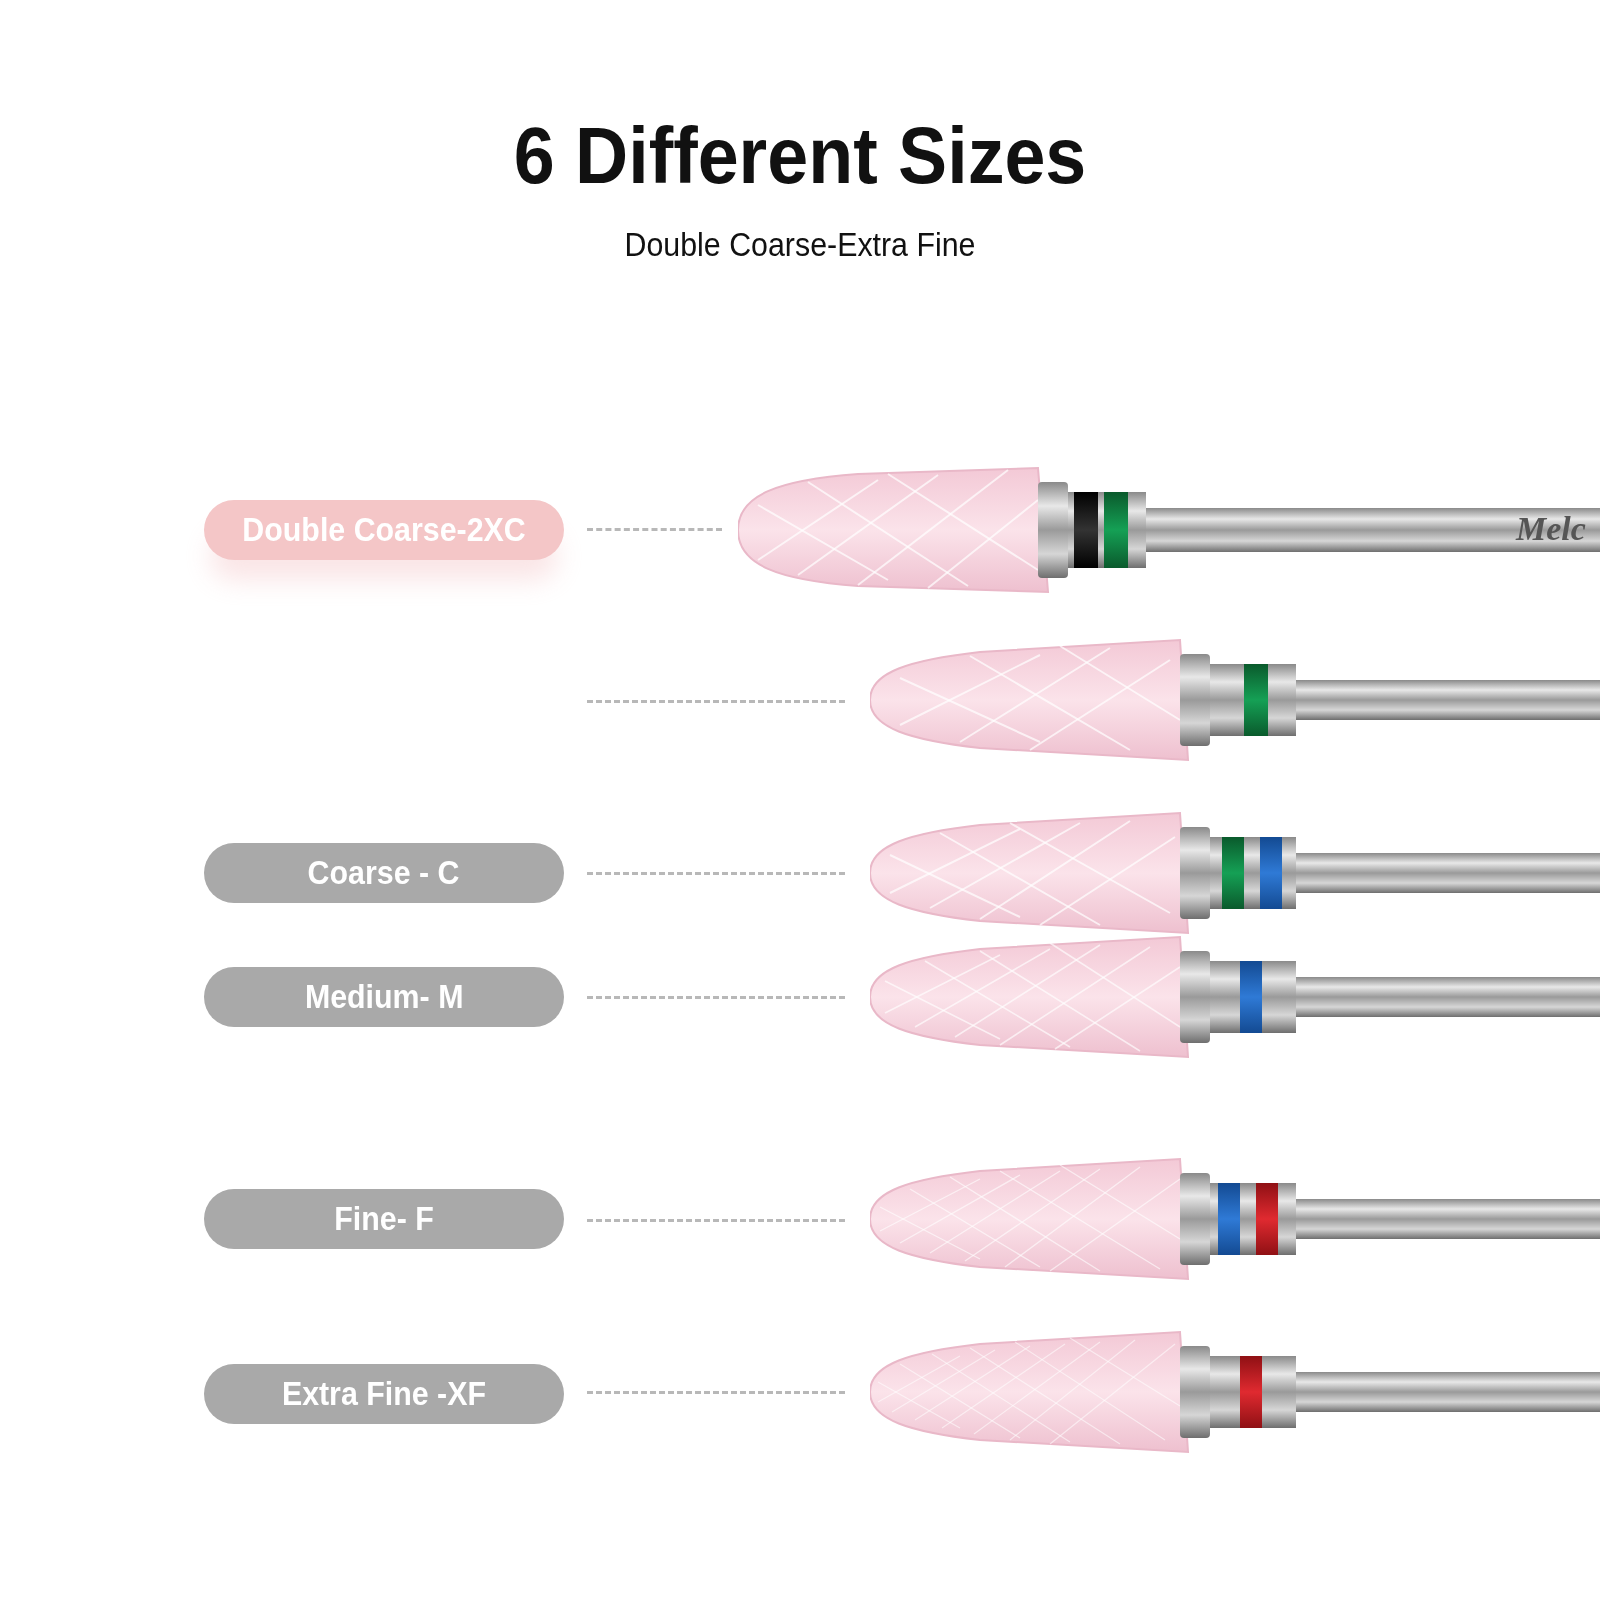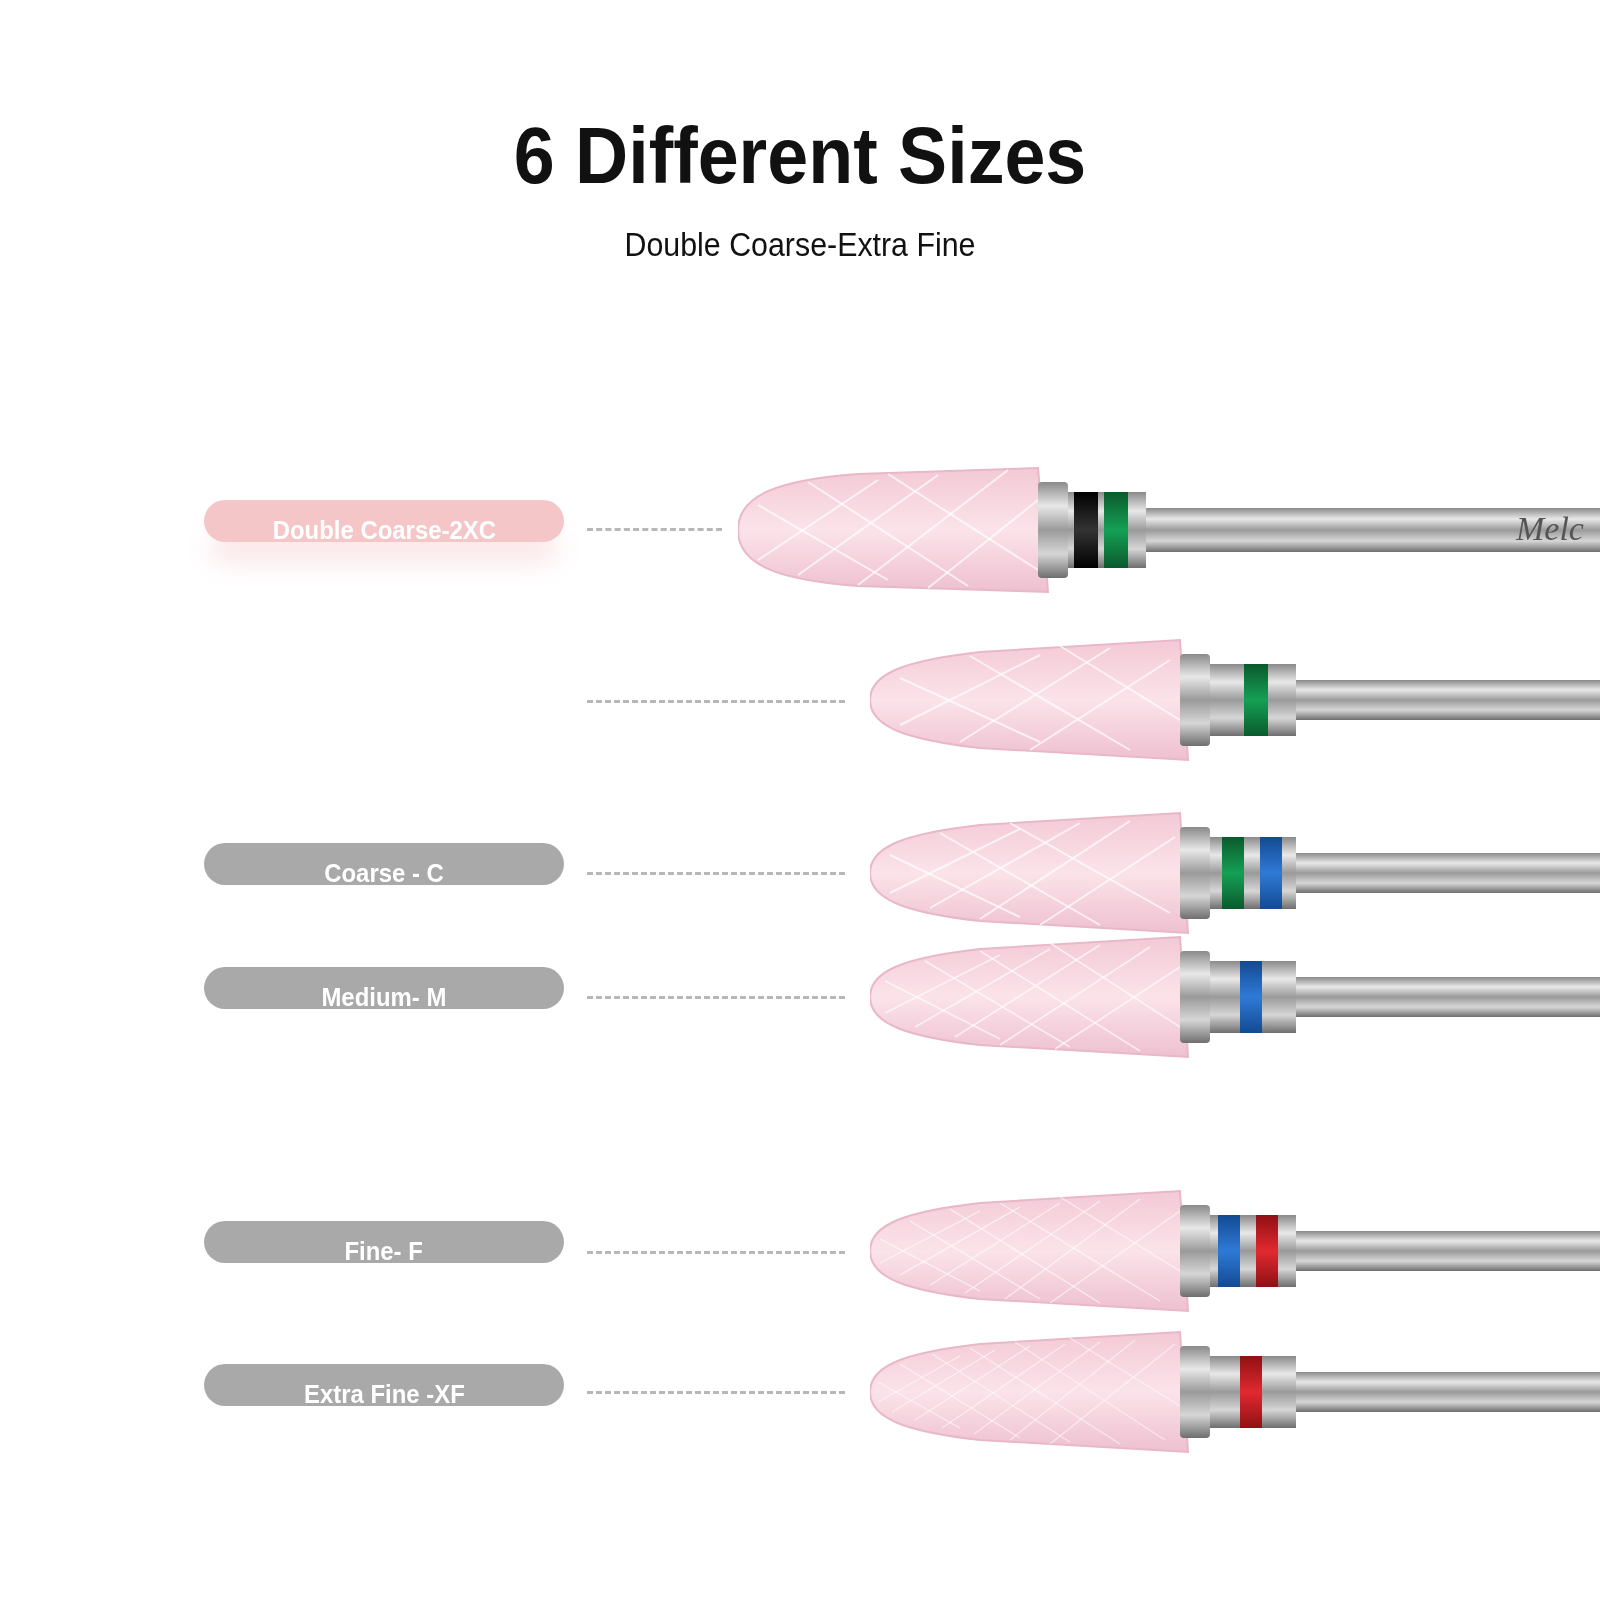--- a/index.html
+++ b/index.html
@@ -43,26 +43,26 @@
     .row {
       position: absolute;
       left: 0;
       width: 1600px;
       height: 140px;
     }
     .pill {
       position: absolute;
       left: 204px;
       width: 360px;
-      height: 42px;
+      height: 60px;
       border-radius: 30px;
       background: #a9a9a9;
       color: #ffffff;
       font-weight: 700;
-      font-size: 26px;
+      font-size: 33px;
       line-height: 60px;
       text-align: center;
       white-space: nowrap;
     }
     .pill span {
       display: inline-block;
       transform: scaleX(0.92);
     }
     .pill.active {
       background: #f4c6c7;
@@ -70,20 +70,21 @@
     }
     .dash {
       position: absolute;
       left: 587px;
       height: 0;
       border-top: 3px dashed #b8b8b8;
     }
     .bit {
       position: absolute;
       height: 140px;
+      font-weight: bold;
     }
     .bit svg {
       display: block;
     }
   </style>
 </head>
 <body>
 
 <div class="title">6 Different Sizes</div>
 <div class="subtitle">Double Coarse-Extra Fine</div>
@@ -216,21 +217,21 @@
           <path d="M110 24 L270 124"></path>
           <path d="M180 16 L310 100"></path>
       </g>
       <rect x="310" y="24" width="30" height="92" rx="4" fill="url(#steel)"></rect>
       <rect x="340" y="34" width="86" height="72" fill="url(#steel)"></rect>
       <rect x="370" y="34" width="22" height="72" fill="url(#bband)"></rect>
     </svg>
   </div>
 </div>
 
-<div class="row" style="top:1181px;">
+<div class="row" style="top:1149px;">
   <div class="pill" style="top:40px;">
     <span>Fine- F</span>
   </div>
   <div class="dash" style="top:70px; width:258px;"></div>
   <div class="bit" style="left:870px; top:0;">
     <svg width="730" height="140" viewBox="0 0 730 140">
       <rect x="420" y="50" width="310" height="40" fill="url(#steel)"></rect>
       <path d="M0 70 C0 42 40 30 110 22 L310 10 L318 130 L110 118 C40 110 0 98 0 70 Z" fill="url(#pinkbody)" stroke="#e9b8c8" stroke-width="2"></path>
       <g stroke="#ffffff" stroke-opacity="0.6" stroke-width="1.4" fill="none">
         <path d="M10 82 L110 30"></path>

